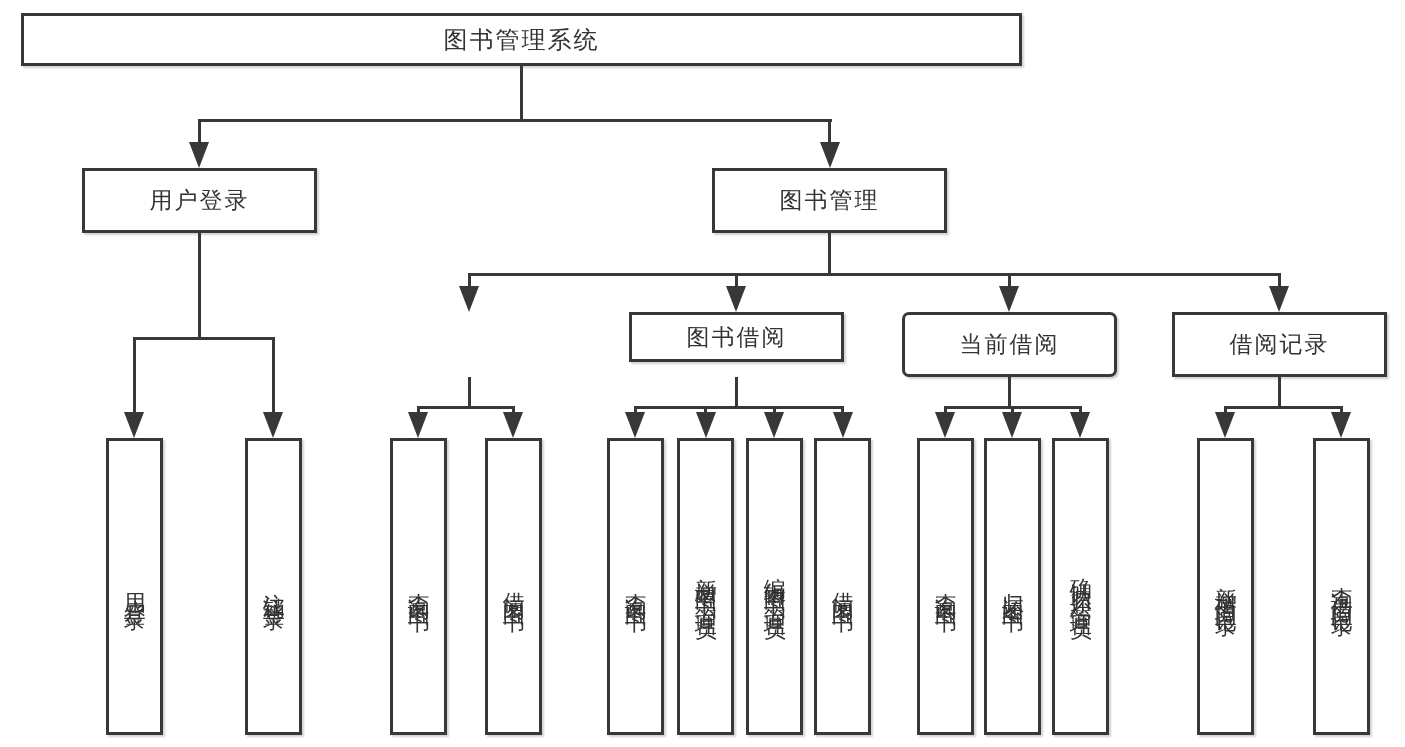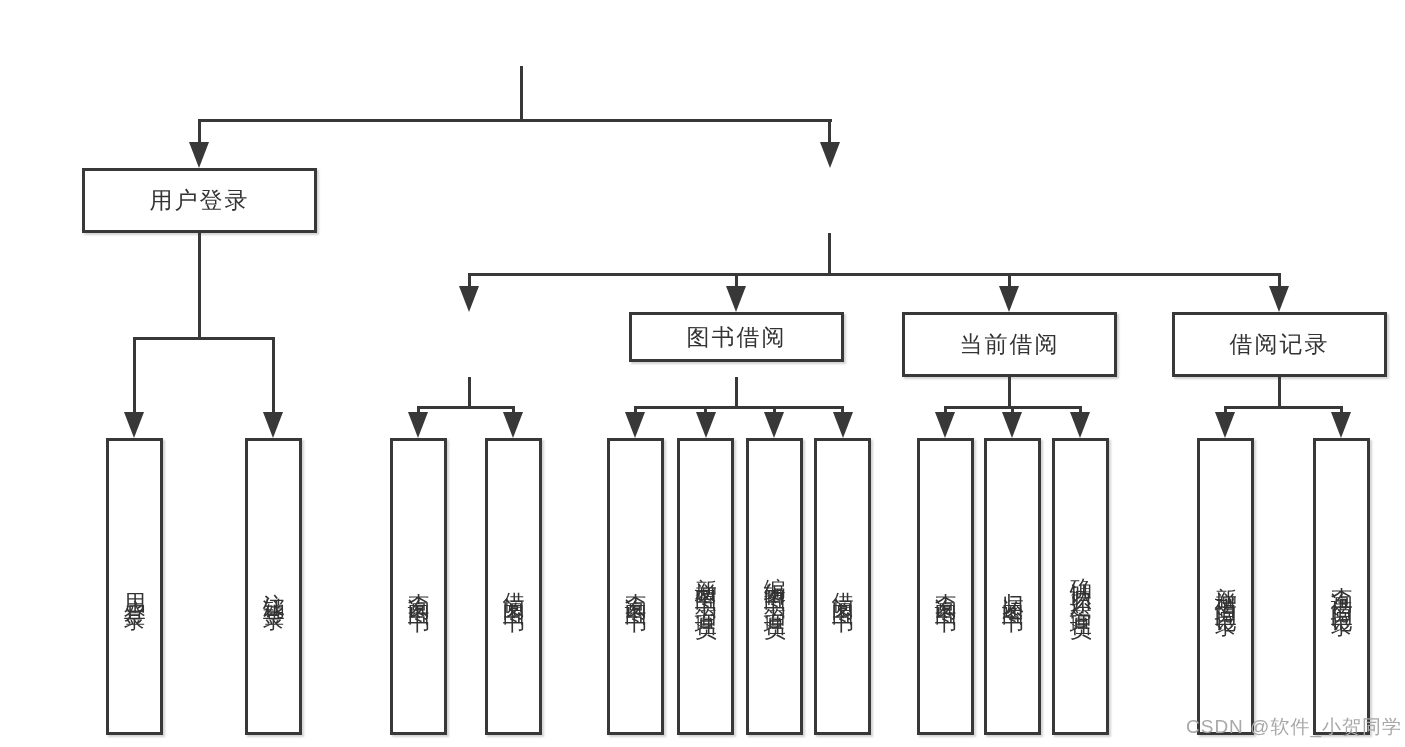--- a/index.html
+++ b/index.html
@@ -27,25 +27,27 @@
   }
   .watermark{
     position:absolute;font-size:19px;color:#a8a8a8;letter-spacing:1px;white-space:nowrap;
   }
 </style>
 </head>
 <body>
 
 <div id="stage">
 
+  <div class="node root" style="left:21px;top:13px;width:1001px;height:53px;">图书管理系统</div>
 
   <div class="node" style="left:82px;top:168px;width:235px;height:65px;">用户登录</div>
+  <div class="node" style="left:712px;top:168px;width:235px;height:65px;">图书管理</div>
 
   <div class="node" style="left:629px;top:312px;width:215px;height:50px;">图书借阅</div>
-  <div class="node" style="left:902px;top:312px;width:215px;height:65px;">当前借阅</div>
+  <div class="node" style="left:902px;top:312px;width:215px;height:65px;border-radius:7px;">当前借阅</div>
   <div class="node" style="left:1172px;top:312px;width:215px;height:65px;">借阅记录</div>
 
   <div class="node leaf" style="left:106px;top:438px;width:57px;height:297px;">用户登录</div>
   <div class="node leaf" style="left:245px;top:438px;width:57px;height:297px;">注销登录</div>
 
   <div class="node leaf" style="left:390px;top:438px;width:57px;height:297px;">查询图书</div>
   <div class="node leaf" style="left:485px;top:438px;width:57px;height:297px;">借阅图书</div>
 
   <div class="node leaf" style="left:607px;top:438px;width:57px;height:297px;">查询图书</div>
   <div class="node leaf" style="left:677px;top:438px;width:57px;height:297px;">新增图书（管理员）</div>
@@ -111,15 +113,14 @@
   <div class="arrow" style="left:1002px;top:412px;"></div>
   <div class="arrow" style="left:1070px;top:412px;"></div>
 
   <div class="vline" style="left:1278px;top:377px;height:32px;"></div>
   <div class="hline" style="left:1224px;top:406px;width:119px;"></div>
   <div class="vline" style="left:1224px;top:406px;height:12px;"></div>
   <div class="vline" style="left:1340px;top:406px;height:12px;"></div>
   <div class="arrow" style="left:1215px;top:412px;"></div>
   <div class="arrow" style="left:1331px;top:412px;"></div>
 
-  <div class="watermark" style="left:1186px;top:714px;">CSDN @软件_小贺同学</div>
 
 </div>
 
 </body></html>

